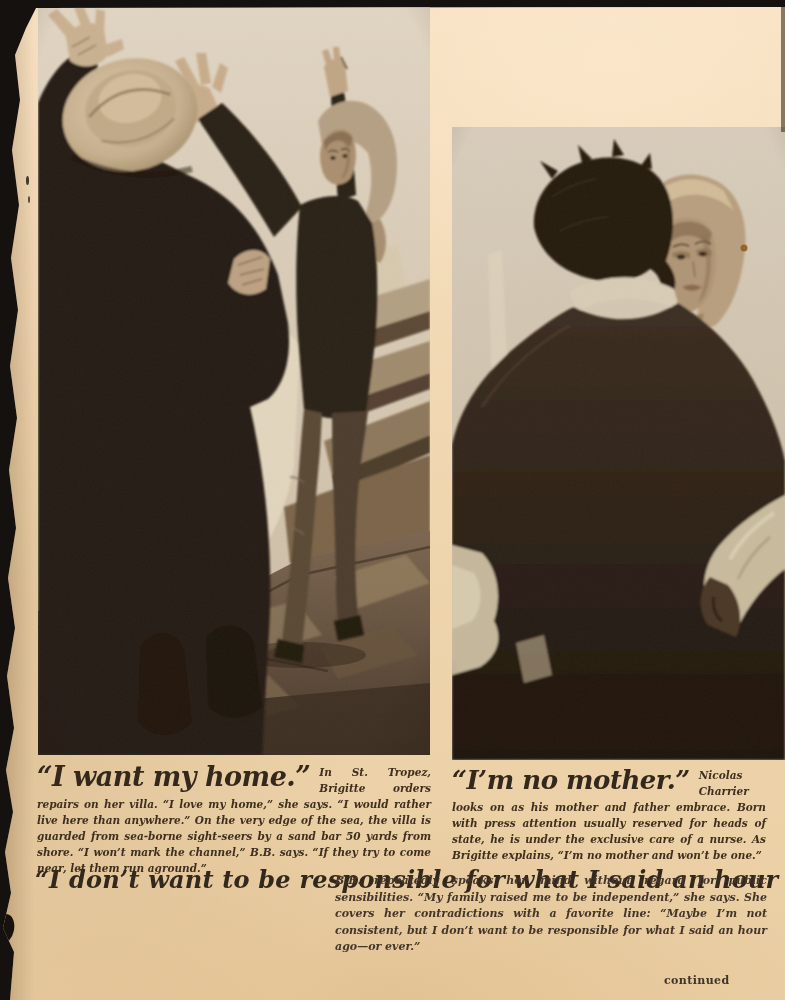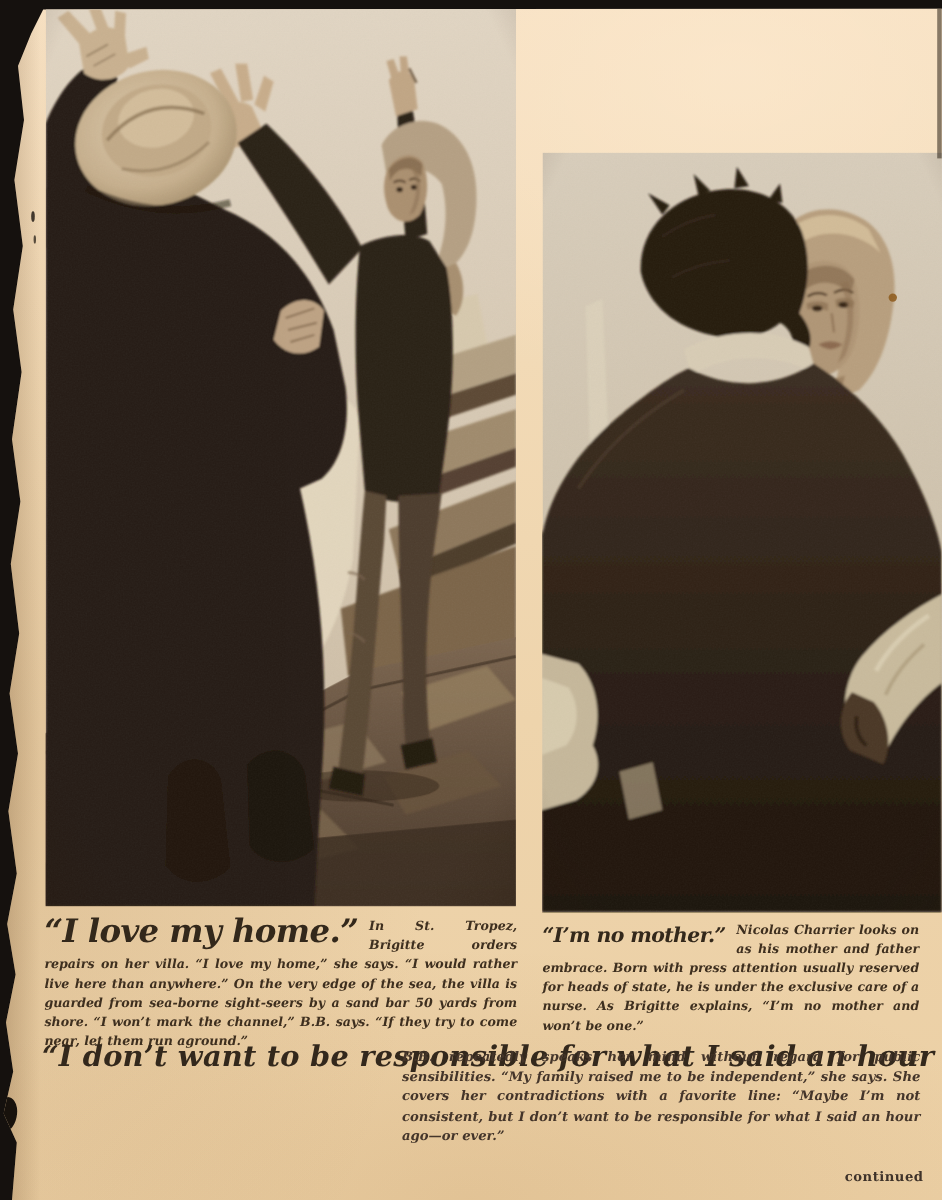--- a/index.html
+++ b/index.html
@@ -29,27 +29,27 @@
   .photo svg{display:block;width:100%;height:100%;}
   .photo-left{left:38px;top:7px;width:392px;height:748px;}
   .photo-right{left:452px;top:127px;width:333px;height:633px;}
   
   .cap{position:absolute;color:#3e2f1f;font:italic 600 10.5px/16px "DejaVu Serif", serif;
        text-align:justify;}
   .cap .hline{float:left;font:italic 700 27px/30px "DejaVu Serif", serif;color:#33281b;
        letter-spacing:-.5px;margin:-2px 9px 0 0;height:32px;}
   .cap-left{left:37px;top:764px;width:394px;}
   .cap-right{left:452px;top:767px;width:314px;}
-  .cap-right .hline{font-size:17px;}
+  .cap-right .hline{font-size:26px;}
   .pullquote{position:absolute;left:35px;top:864px;width:732px;white-space:nowrap;
        font:italic 700 24px/32px "DejaVu Serif", serif;color:#33281c;letter-spacing:.2px;}
   .footer-par{position:absolute;left:335px;top:873px;width:432px;color:#44352a;
        font:italic 600 11px/16.5px "DejaVu Serif", serif;text-align:justify;}
   .continued{position:absolute;left:664px;top:974px;font:700 11px/14px "DejaVu Serif", serif;
-       color:#3f332a;letter-spacing:.4px;margin-left:40px;}
+       color:#3f332a;letter-spacing:.4px;}
 </style>
 </head>
 <body>
 
 <div class="stage">
   <div class="page">
 
     <figure class="photo photo-left" style="margin:0" aria-label="Brigitte Bardot in a headscarf and a man in a sun hat wave with raised arms on a stone terrace">
       <svg viewBox="0 0 392 748" preserveAspectRatio="none">
         <defs>
@@ -241,21 +241,21 @@
           <path d="M0,438 L22,446 C32,462 30,482 20,494 L0,502 Z" fill="#d7cbae"></path>
           <path d="M64,516 L92,508 L100,548 L72,556 Z" fill="#ab9a7e" opacity=".7"></path>
         </g>
         <circle cx="292" cy="121" r="3.5" fill="#8f5c1e" opacity=".9"></circle>
         <rect width="333" height="633" filter="url(#grainR)" opacity=".3"></rect>
         <rect width="333" height="633" fill="url(#vigR)"></rect>
       </svg>
     </figure>
 
     <div class="cap cap-left">
-      <span class="hline">“I love my home.”</span>
+      <span class="hline">“I want my home.”</span>
       <span>In St. Tropez, Brigitte orders repairs on her villa. “I love my home,” she says. “I would rather live here than anywhere.” On the very edge of the sea, the villa is guarded from sea-borne sight-seers by a sand bar 50 yards from shore. “I won’t mark the channel,” B.B. says. “If they try to come near, let them run aground.”</span>
     </div>
 
     <div class="cap cap-right">
       <span class="hline">“I’m no mother.”</span>
       <span>Nicolas Char­rier looks on as his mother and father embrace. Born with press attention usually reserved for heads of state, he is under the exclusive care of a nurse. As Brigitte explains, “I’m no mother and won’t be one.”</span>
     </div>
 
     <div class="pullquote">“I don’t want to be responsible for what I said an hour ago.”</div>
 

